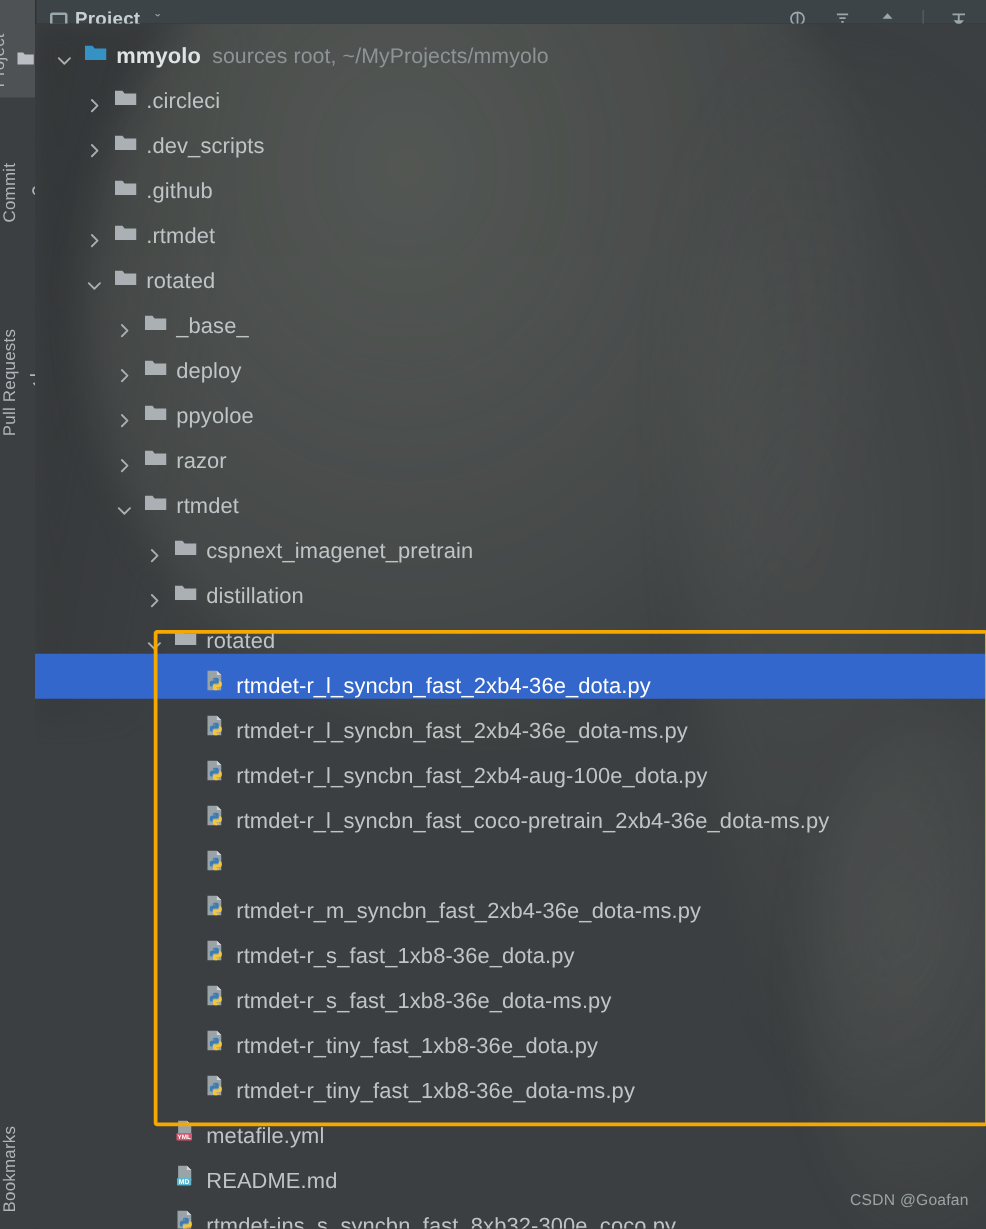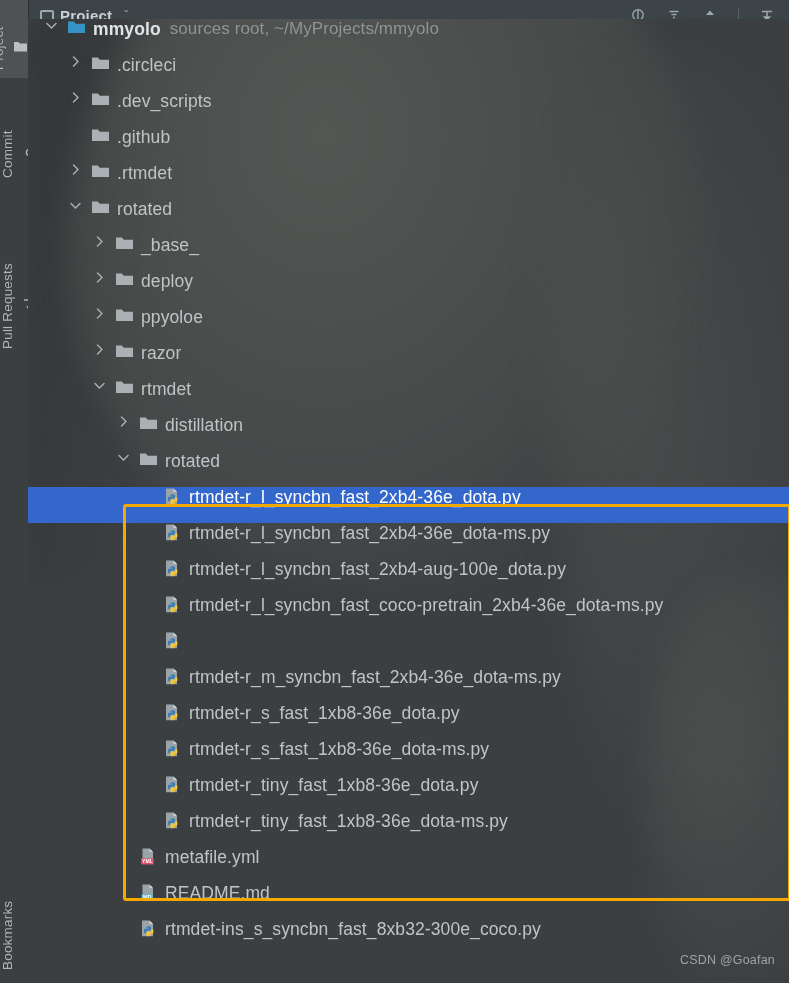--- a/index.html
+++ b/index.html
@@ -145,21 +145,21 @@
     background: linear-gradient(100deg, rgba(42,44,46,.55), rgba(60,63,65,0) 70%);
     filter: blur(10px);
   }
 
   #rows { position: relative; z-index: 2; }
 
   .row {
     position: relative;
     height: 36px;
     display: flex;
-    align-items: flex-start;
+    align-items: flex-end;
     white-space: nowrap;
     color: #bfc4c6;
     font-size: 17.5px;
     letter-spacing: .1px;
   }
   .row.selected {
     background: #3367cc;
     color: #ffffff;
     width: 761px;
   }
@@ -432,20 +432,33 @@
         <span class="gap" style="width:89px"></span>
         <span class="twisty">
           <svg width="13" height="13" viewBox="0 0 13 13" fill="none" stroke="#a8aeb1" stroke-width="1.5" stroke-linecap="round" stroke-linejoin="round">
             <path d="M4.5 2L9 6.5 4.5 11"></path>
           </svg>
         </span>
         <span class="gap" style="width:9px"></span>
         <span class="fico"><svg width="19" height="16" viewBox="0 0 19 16">
             <path d="M1 2.6h6l1.7 2.1H18V14H1z" fill="#aab0b3"></path>
           </svg></span>
+        <span class="lbl">cspnext_imagenet_pretrain</span>
+      </div>
+      <div class="row">
+        <span class="gap" style="width:89px"></span>
+        <span class="twisty">
+          <svg width="13" height="13" viewBox="0 0 13 13" fill="none" stroke="#a8aeb1" stroke-width="1.5" stroke-linecap="round" stroke-linejoin="round">
+            <path d="M4.5 2L9 6.5 4.5 11"></path>
+          </svg>
+        </span>
+        <span class="gap" style="width:9px"></span>
+        <span class="fico"><svg width="19" height="16" viewBox="0 0 19 16">
+            <path d="M1 2.6h6l1.7 2.1H18V14H1z" fill="#aab0b3"></path>
+          </svg></span>
         <span class="lbl">distillation</span>
       </div>
       <div class="row">
         <span class="gap" style="width:89px"></span>
         <span class="twisty">
           <svg width="13" height="13" viewBox="0 0 13 13" fill="none" stroke="#a8aeb1" stroke-width="1.5" stroke-linecap="round" stroke-linejoin="round">
             <path d="M2 4.5L6.5 9 11 4.5"></path>
           </svg>
         </span>
         <span class="gap" style="width:9px"></span>

